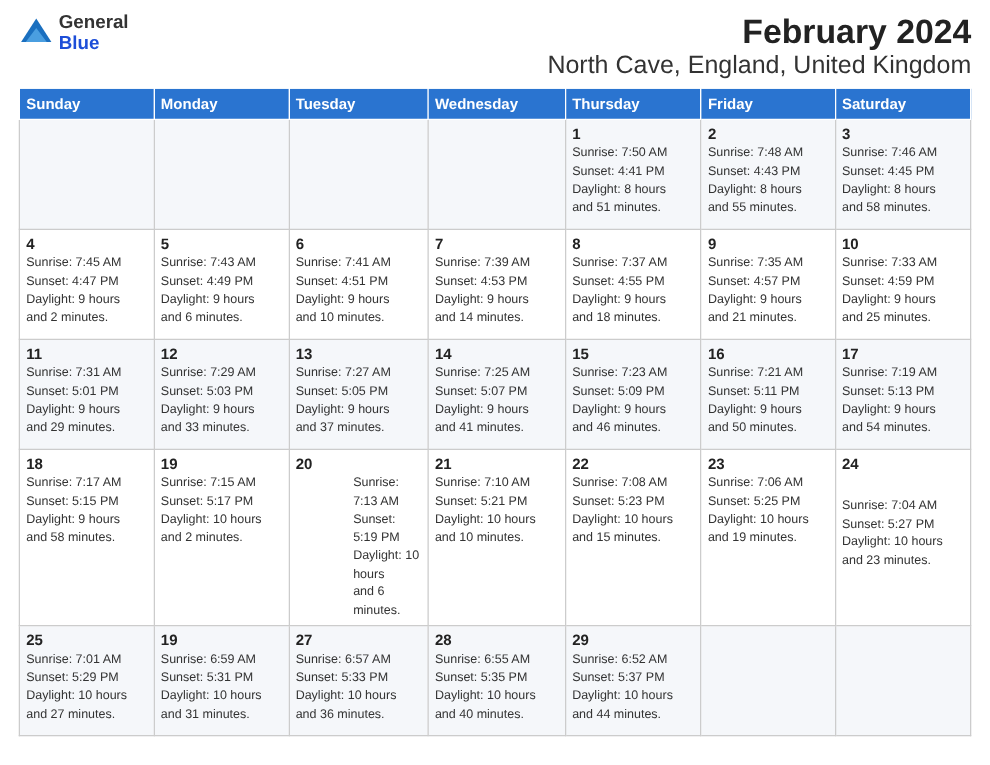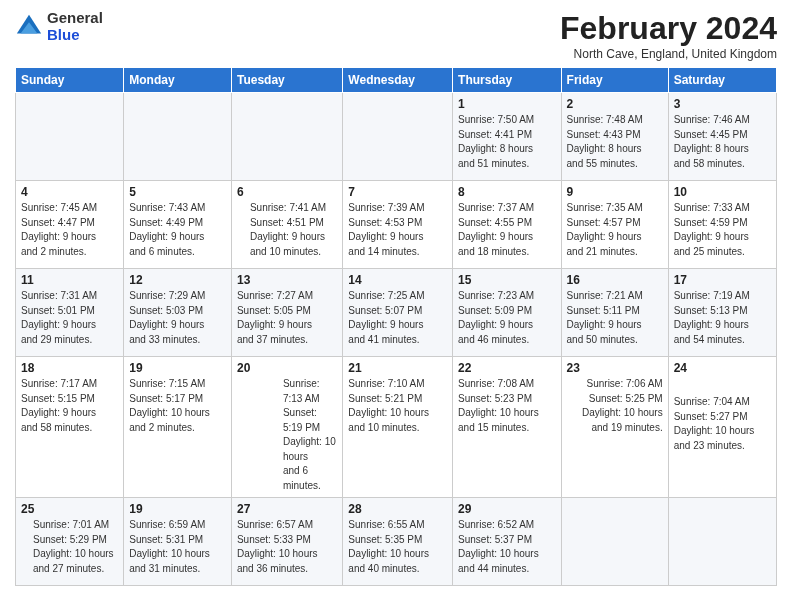--- a/index.html
+++ b/index.html
@@ -42,26 +42,26 @@
       color: #1d4ed8;
     }
     .logo-icon {
       width: 28px;
       height: 28px;
     }
     .title-area {
       text-align: right;
     }
     .main-title {
-      font-size: 32px;
+      font-size: 27px;
       font-weight: bold;
       color: #222;
     }
     .subtitle {
-      font-size: 12px;
+      font-size: 20px;
       color: #333;
       font-weight: normal;
     }
     .calendar {
       width: 100%;
       border-collapse: collapse;
       font-size: 10.5px;
     }
     .calendar thead tr th {
       background-color: #2a74d0;
@@ -174,21 +174,21 @@
           </td>
           <td>
             <span class="day-number">5</span>
             <div class="day-info" style="white-space: pre-line;">Sunrise: 7:43 AM
 Sunset: 4:49 PM
 Daylight: 9 hours
 and 6 minutes.</div>
           </td>
           <td>
             <span class="day-number">6</span>
-            <div class="day-info" style="white-space: pre-line; margin-left: 13px;">Sunrise: 7:41 AM
+            <div class="day-info" style="white-space: pre-line;">Sunrise: 7:41 AM
 Sunset: 4:51 PM
 Daylight: 9 hours
 and 10 minutes.</div>
           </td>
           <td>
             <span class="day-number">7</span>
             <div class="day-info" style="white-space: pre-line;">Sunrise: 7:39 AM
 Sunset: 4:53 PM
 Daylight: 9 hours
 and 14 minutes.</div>
@@ -297,37 +297,37 @@
           </td>
           <td>
             <span class="day-number">22</span>
             <div class="day-info" style="white-space: pre-line;">Sunrise: 7:08 AM
 Sunset: 5:23 PM
 Daylight: 10 hours
 and 15 minutes.</div>
           </td>
           <td>
             <span class="day-number">23</span>
-            <div class="day-info" style="white-space: pre-line; text-align: right;">Sunrise: 7:06 AM
+            <div class="day-info" style="white-space: pre-line;">Sunrise: 7:06 AM
 Sunset: 5:25 PM
 Daylight: 10 hours
 and 19 minutes.</div>
           </td>
           <td>
             <span class="day-number">24</span>
             <div class="day-info" style="white-space: pre-line; margin-top: 20px;">Sunrise: 7:04 AM
 Sunset: 5:27 PM
 Daylight: 10 hours
 and 23 minutes.</div>
           </td>
         </tr>
         <tr>
           <td>
             <span class="day-number">25</span>
-            <div class="day-info" style="white-space: pre-line; margin-left: 12px;">Sunrise: 7:01 AM
+            <div class="day-info" style="white-space: pre-line;">Sunrise: 7:01 AM
 Sunset: 5:29 PM
 Daylight: 10 hours
 and 27 minutes.</div>
           </td>
           <td>
             <span class="day-number">19</span>
             <div class="day-info" style="white-space: pre-line;">Sunrise: 6:59 AM
 Sunset: 5:31 PM
 Daylight: 10 hours
 and 31 minutes.</div>

